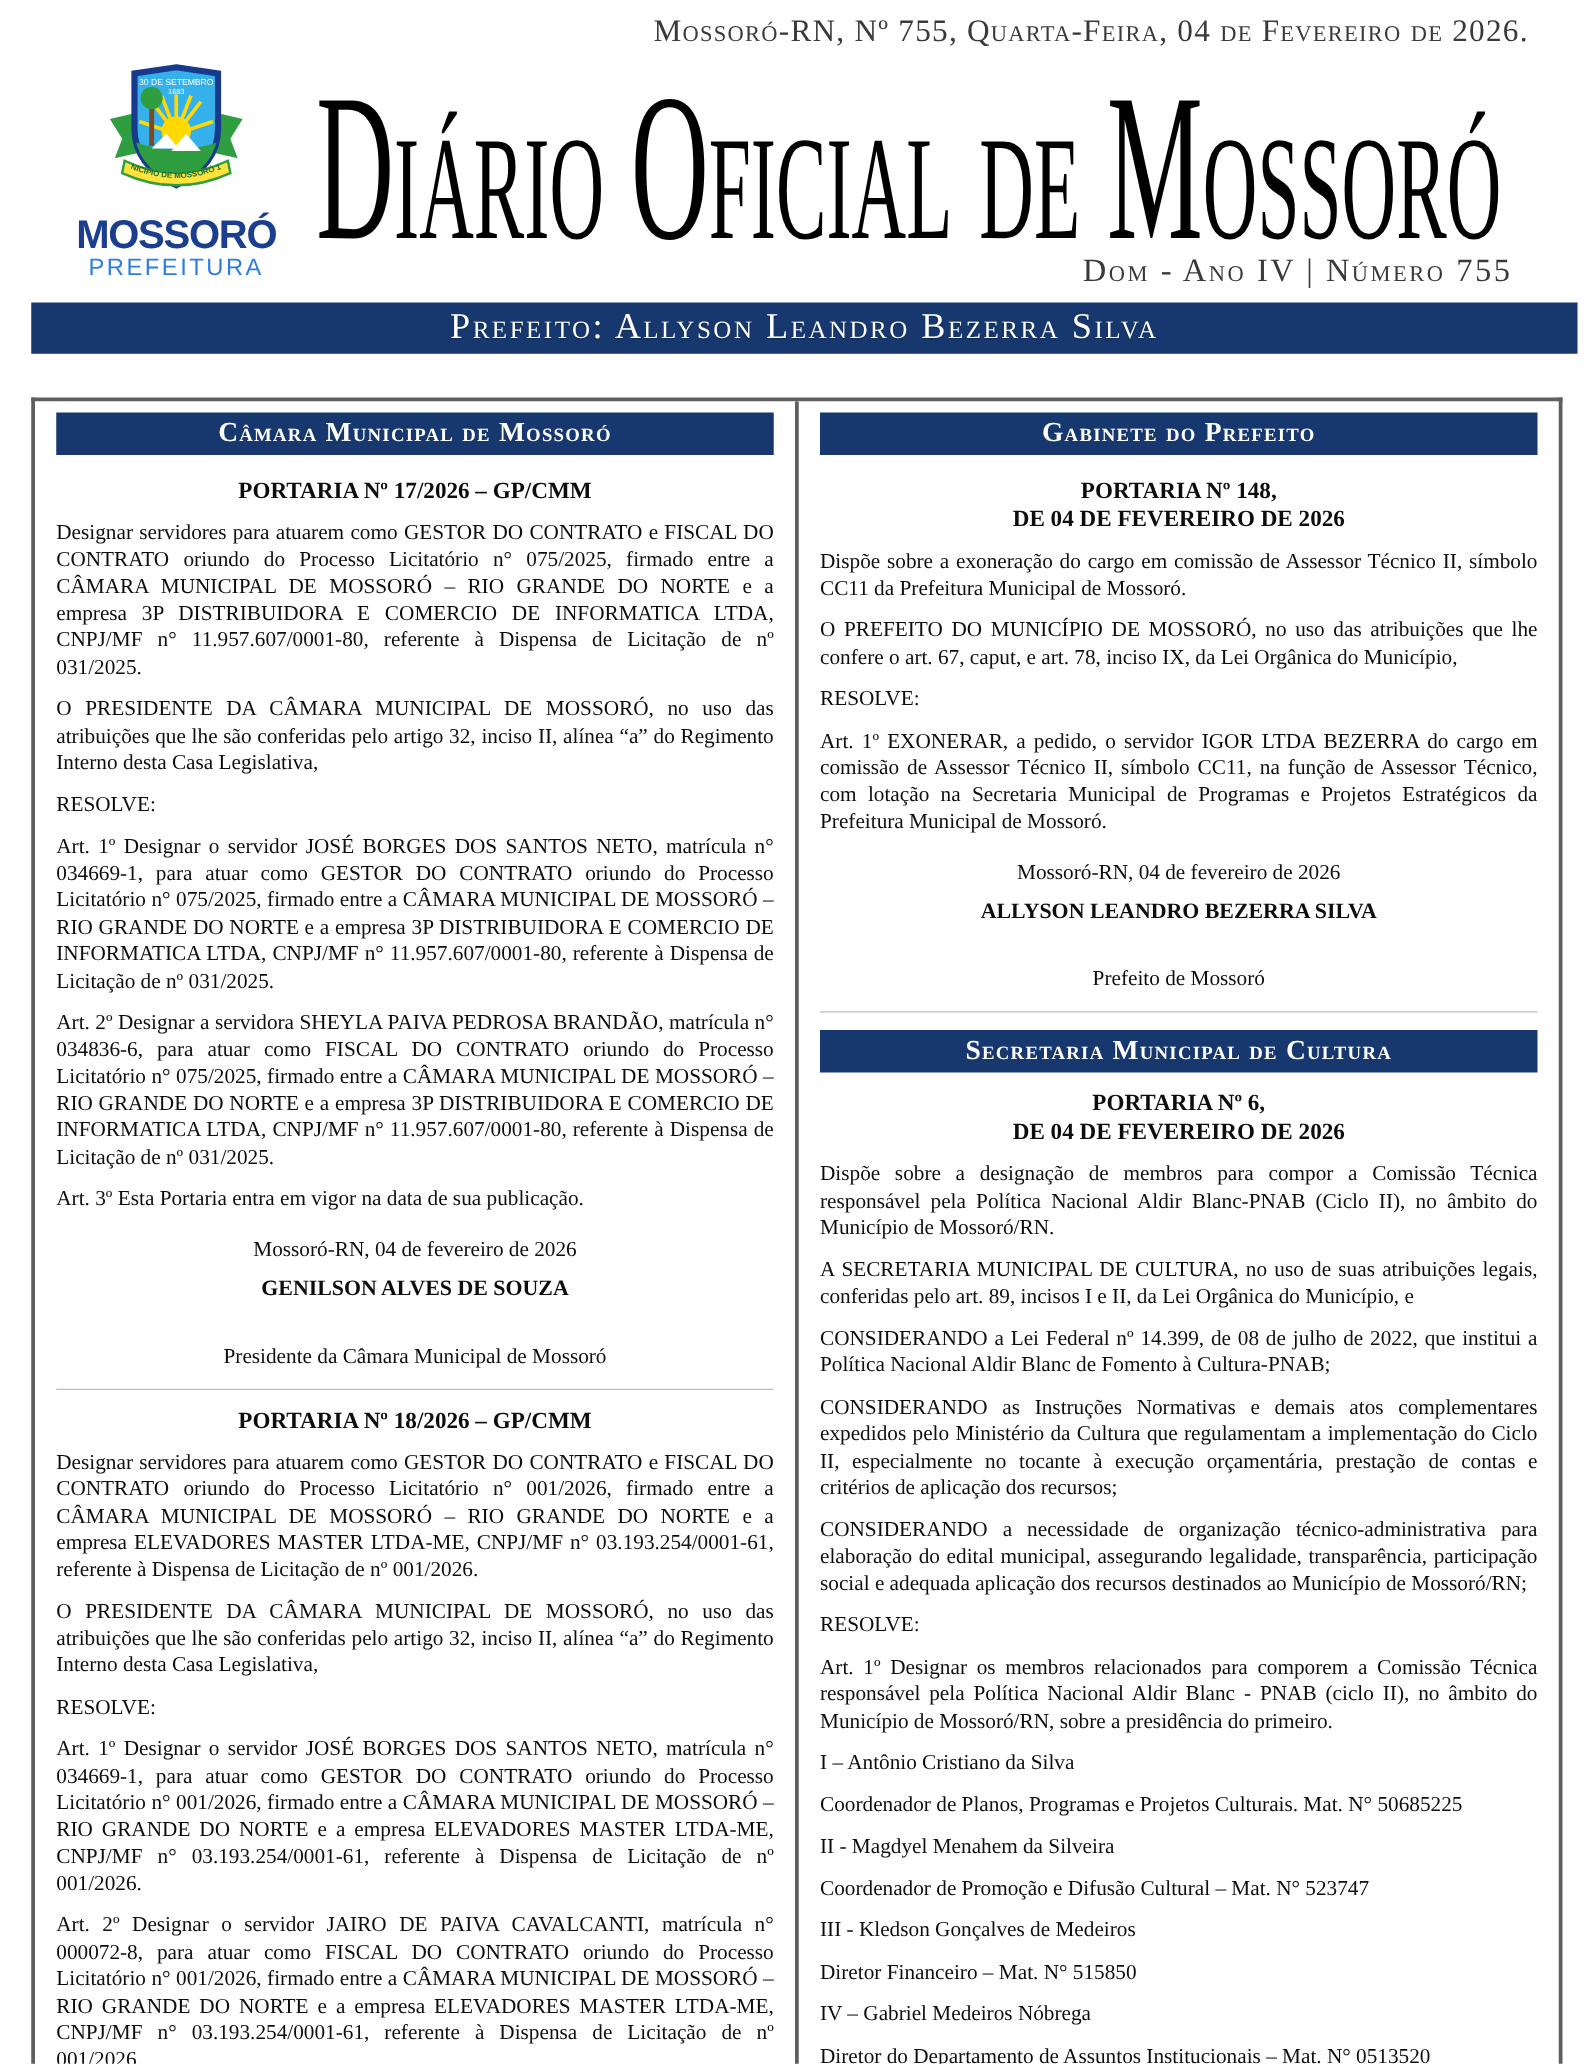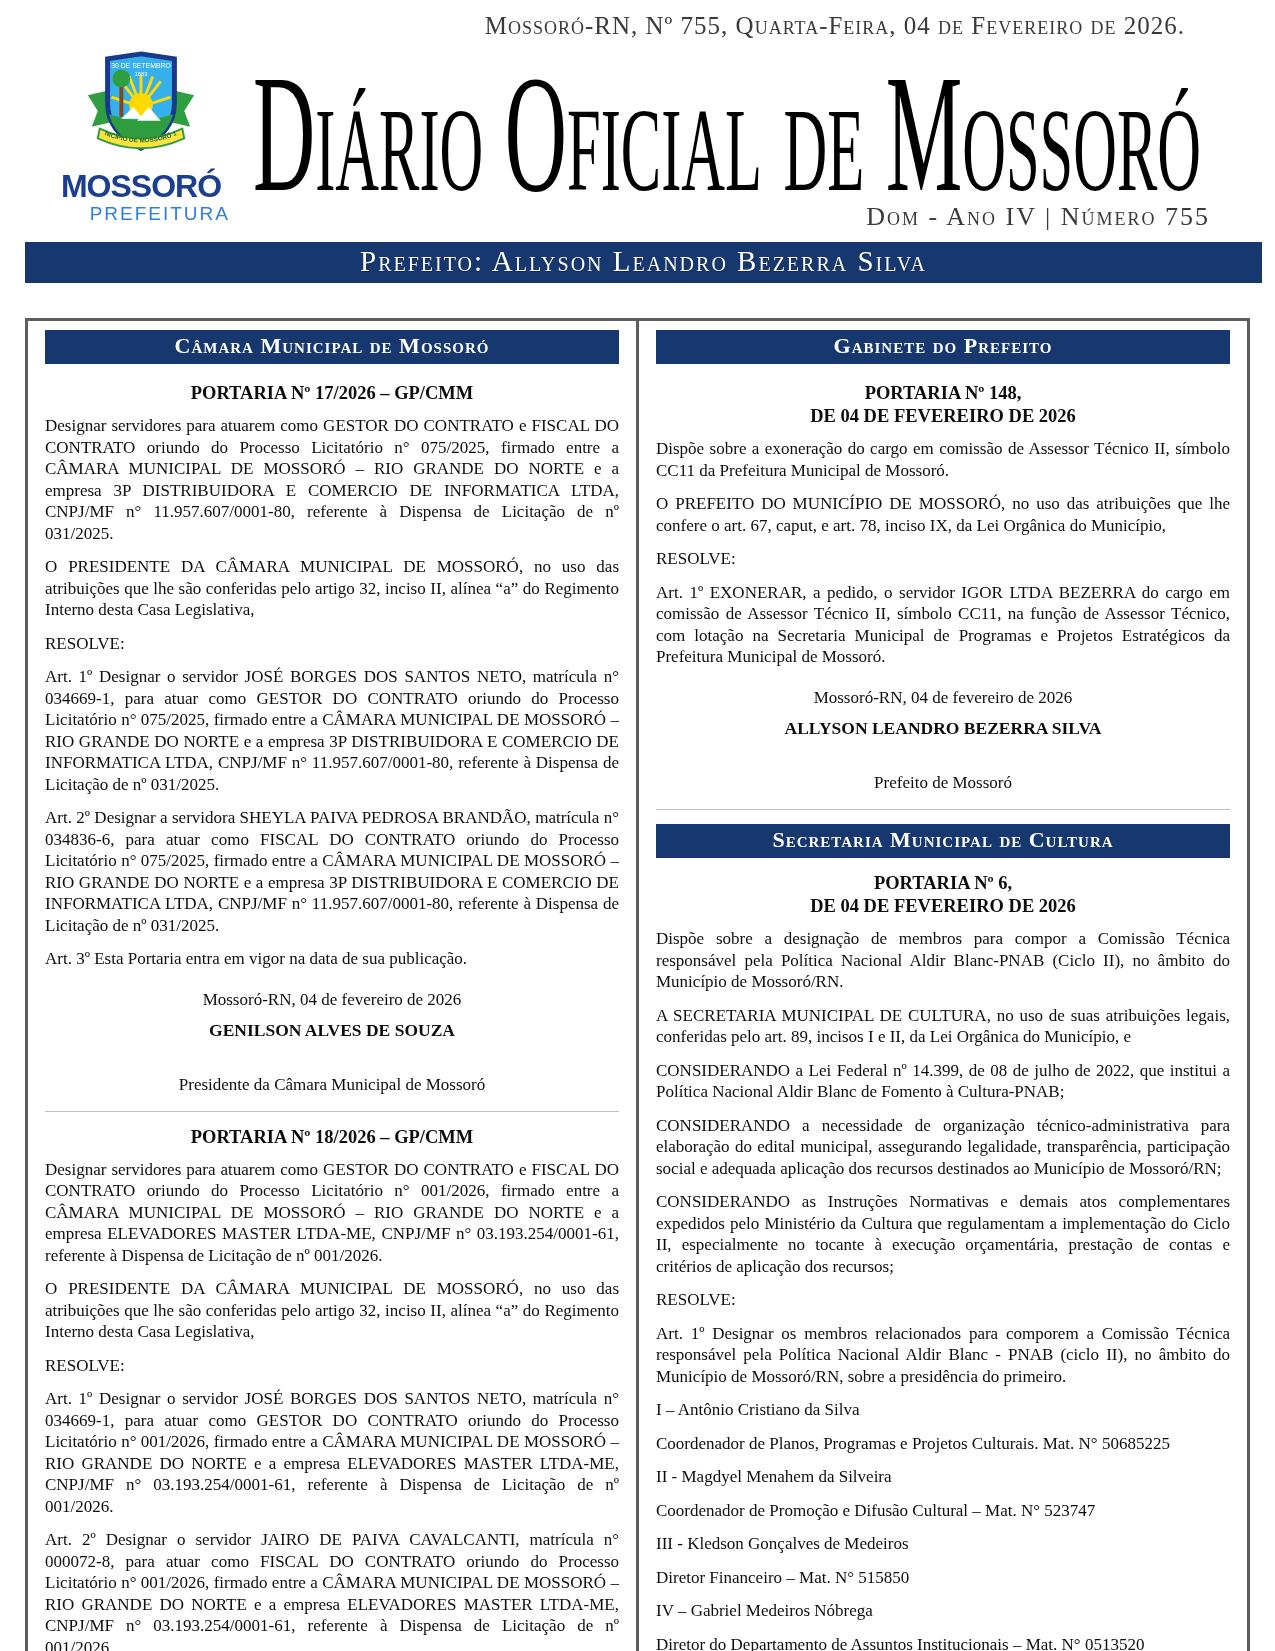--- a/index.html
+++ b/index.html
@@ -10,39 +10,39 @@
     --logo-light:#2e7de0;
     --ink:#0d0d0d;
     --dateline:#3a3a3a;
   }
   *{margin:0;padding:0;box-sizing:border-box;}
   html,body{width:1275px;height:1651px;overflow:hidden;background:#fff;}
   body{font-family:"Liberation Serif", serif;color:var(--ink);}
 
   
   .topline{
-    padding:12px 90px 0 0;
+    padding:12px 52px 0 0;
     text-align:right;
     font-variant:small-caps;
     font-size:25px;
     letter-spacing:1px;
     color:var(--dateline);
   }
 
   
   .header-row{display:flex;align-items:flex-start;padding:2px 0 0 52px;}
   .logo-block{width:178px;flex:0 0 178px;text-align:center;padding-top:4px;}
   .logo-title{
     font-family:"Liberation Sans", sans-serif;
     font-weight:bold;font-size:32px;letter-spacing:-1px;
     color:var(--logo-blue);line-height:1.05;margin-top:2px;
   }
   .logo-sub{
     font-family:"Liberation Sans", sans-serif;
-    font-size:19px;letter-spacing:2px;color:var(--logo-light);line-height:1.1;text-align:right;
+    font-size:19px;letter-spacing:2px;color:var(--logo-light);line-height:1.1;
   }
   .mast-area{flex:1;padding:0 60px 0 8px;text-align:center;}
   .mast-svg{display:block;margin:0 auto;}
   .edition{
     text-align:right;
     padding-right:5px;
     font-variant:small-caps;
     font-size:26px;
     letter-spacing:2px;
     color:var(--dateline);
@@ -205,22 +205,22 @@
           <div class="sig-name">ALLYSON LEANDRO BEZERRA SILVA</div>
           <div class="sig-role">Prefeito de Mossoró</div>
         </div>
         <div class="blk-divider"></div>
         <div class="section-bar">Secretaria Municipal de Cultura</div>
         <div class="blk-heading">PORTARIA Nº 6,
 DE 04 DE FEVEREIRO DE 2026</div>
         <div class="blk-para">Dispõe sobre a designação de membros para compor a Comissão Técnica responsável pela Política Nacional Aldir Blanc-PNAB (Ciclo II), no âmbito do Município de Mossoró/RN.</div>
         <div class="blk-para">A SECRETARIA MUNICIPAL DE CULTURA, no uso de suas atribuições legais, conferidas pelo art. 89, incisos I e II, da Lei Orgânica do Município, e</div>
         <div class="blk-para">CONSIDERANDO a Lei Federal nº 14.399, de 08 de julho de 2022, que institui a Política Nacional Aldir Blanc de Fomento à Cultura-PNAB;</div>
+        <div class="blk-para">CONSIDERANDO as Instruções Normativas e demais atos complementares expedidos pelo Ministério da Cultura que regulamentam a implementação do Ciclo II, especialmente no tocante à execução orçamentária, prestação de contas e critérios de aplicação dos recursos;</div>
         <div class="blk-para">CONSIDERANDO a necessidade de organização técnico-administrativa para elaboração do edital municipal, assegurando legalidade, transparência, participação social e adequada aplicação dos recursos destinados ao Município de Mossoró/RN;</div>
-        <div class="blk-para">CONSIDERANDO as Instruções Normativas e demais atos complementares expedidos pelo Ministério da Cultura que regulamentam a implementação do Ciclo II, especialmente no tocante à execução orçamentária, prestação de contas e critérios de aplicação dos recursos;</div>
         <div class="blk-para">RESOLVE:</div>
         <div class="blk-para">Art. 1º Designar os membros relacionados para comporem a Comissão Técnica responsável pela Política Nacional Aldir Blanc - PNAB (ciclo II), no âmbito do Município de Mossoró/RN, sobre a presidência do primeiro.</div>
         <div class="blk-para">I – Antônio Cristiano da Silva</div>
         <div class="blk-para">Coordenador de Planos, Programas e Projetos Culturais. Mat. N° 50685225</div>
         <div class="blk-para">II - Magdyel Menahem da Silveira</div>
         <div class="blk-para">Coordenador de Promoção e Difusão Cultural – Mat. N° 523747</div>
         <div class="blk-para">III - Kledson Gonçalves de Medeiros</div>
         <div class="blk-para">Diretor Financeiro – Mat. N° 515850</div>
         <div class="blk-para">IV – Gabriel Medeiros Nóbrega</div>
         <div class="blk-para">Diretor do Departamento de Assuntos Institucionais – Mat. N° 0513520</div>

